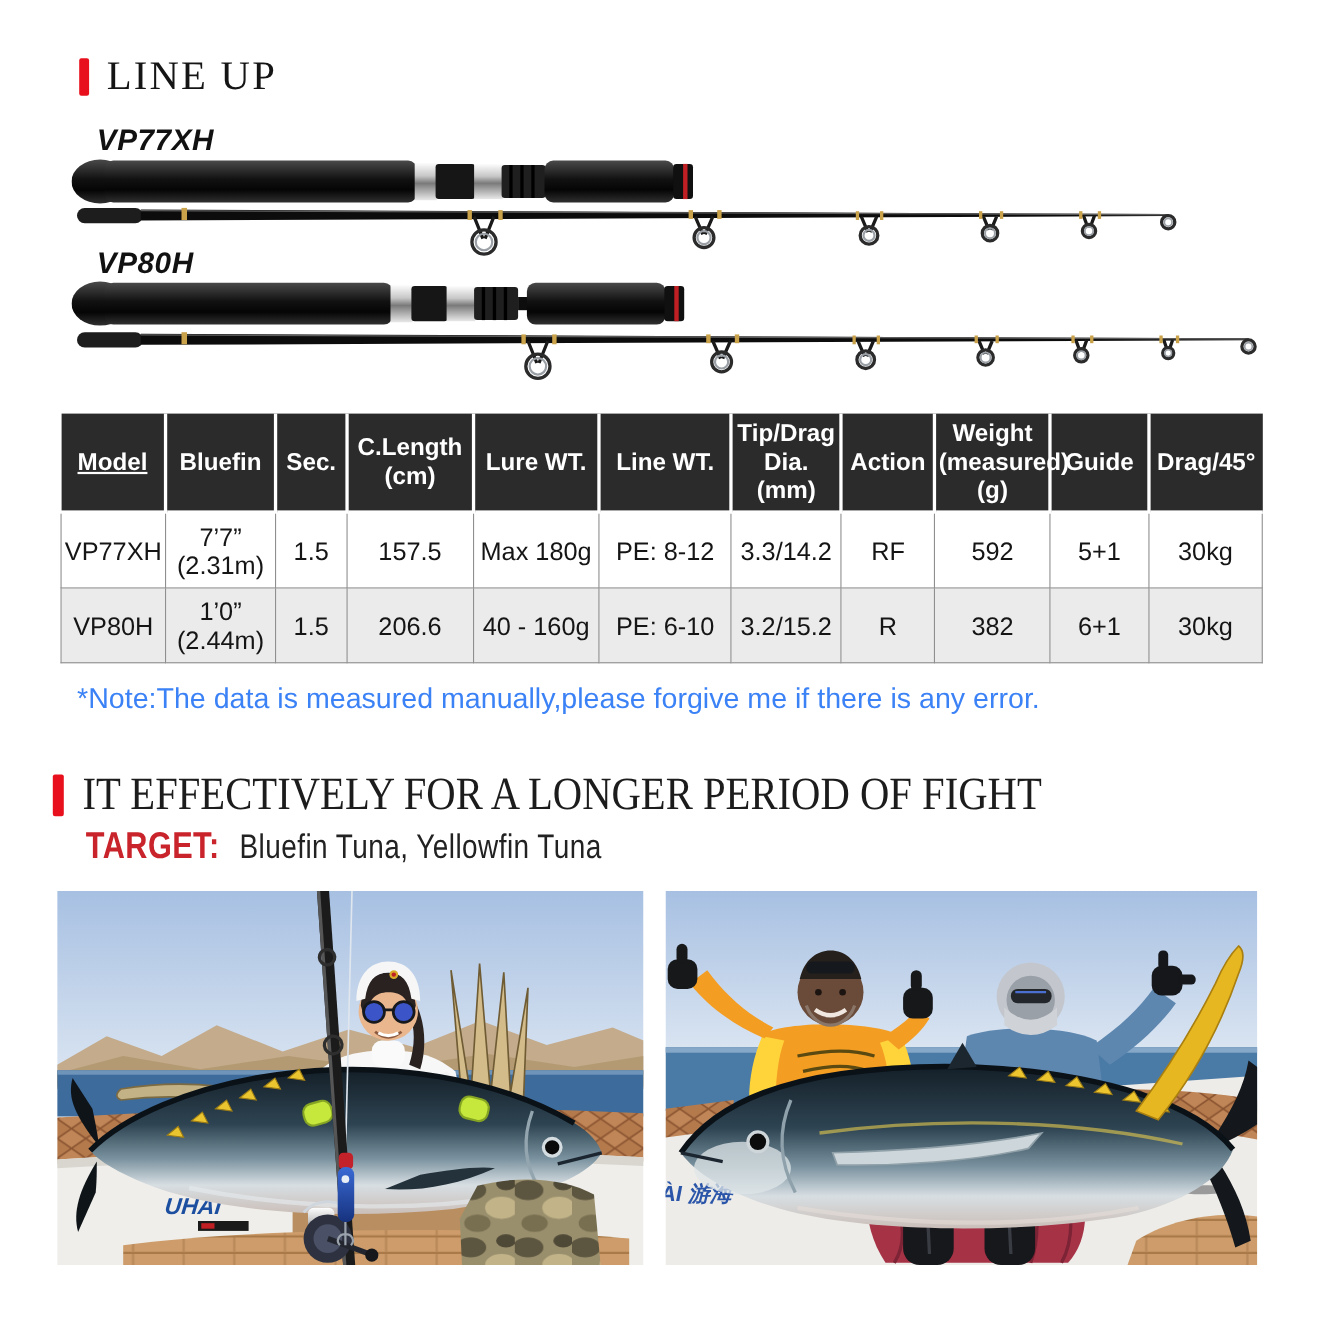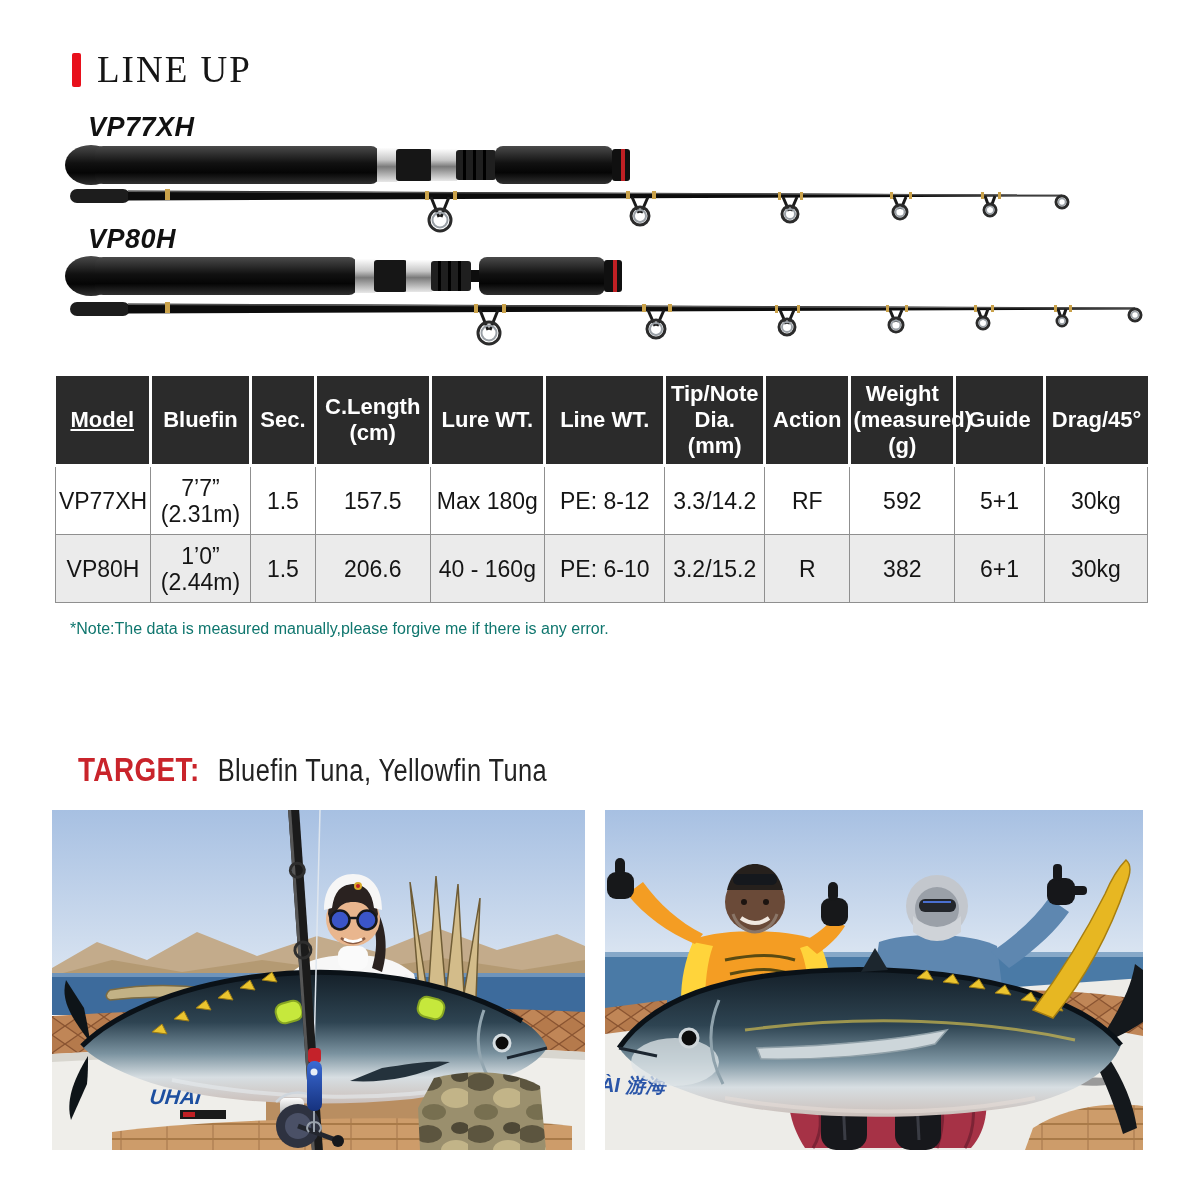--- a/index.html
+++ b/index.html
@@ -29,21 +29,21 @@
   .spec-table{position:absolute;left:55px;top:376px;width:1093px;border-collapse:collapse;
               table-layout:fixed;text-align:center;}
   .spec-table th{background:#2b2b2b;color:#fff;font-weight:bold;font-size:22px;line-height:26px;
                  white-space:pre-line;height:88px;padding:0 2px;border:3px solid #fff;border-top:none;}
   .spec-table th:first-child{border-left:none;text-decoration:underline;}
   .spec-table th:last-child{border-right:none;}
   .spec-table td{font-size:23px;color:#151515;height:67px;border:1px solid #8f8f8f;
                  white-space:pre-line;line-height:26px;padding:0 2px;background:#fff;}
   .spec-table tr.alt td{background:#ebebeb;}
   
-  .note{position:absolute;left:70px;top:620px;font-size:16px;color:#0f766e;}
+  .note{position:absolute;left:70px;top:620px;font-size:26px;color:#3b82f6;}
   
   .target-row{position:absolute;left:78px;top:750px;display:flex;align-items:baseline;gap:22px;
               transform:scaleX(.82);transform-origin:left center;white-space:nowrap;}
   .target-label{color:#c9242b;font-weight:bold;font-size:34px;letter-spacing:.5px;}
   .target-value{color:#222;font-size:31px;font-weight:500;letter-spacing:.5px;}
   
   .photo{position:absolute;top:810px;display:block;}
   .photo.left{left:52px;}
   .photo.right{left:605px;}
   svg text.logo{font-family:"Liberation Sans",sans-serif;font-weight:bold;font-style:italic;}
@@ -238,21 +238,21 @@
     </colgroup>
     <thead>
       <tr>
         <th>Model</th>
         <th>Bluefin</th>
         <th>Sec.</th>
         <th>C.Length
 (cm)</th>
         <th>Lure WT.</th>
         <th>Line WT.</th>
-        <th>Tip/Note
+        <th>Tip/Drag
 Dia.
 (mm)</th>
         <th>Action</th>
         <th>Weight
 (measured)
 (g)</th>
         <th>Guide</th>
         <th>Drag/45°</th>
       </tr>
     </thead>
@@ -283,20 +283,24 @@
         <td>R</td>
         <td>382</td>
         <td>6+1</td>
         <td>30kg</td>
       </tr>
     </tbody>
   </table>
 
   <div class="note">*Note:The data is measured manually,please forgive me if there is any error.</div>
 
+  <div class="sec-head fight-head">
+    <span class="accent-bar"></span>
+    <h2 class="fight-title">IT EFFECTIVELY FOR A LONGER PERIOD OF FIGHT</h2>
+  </div>
   <div class="target-row">
     <span class="target-label">TARGET:</span>
     <span class="target-value">Bluefin Tuna, Yellowfin Tuna</span>
   </div>
 
   <svg class="photo left" width="533" height="340" viewBox="0 0 533 340">
     <rect width="533" height="175" fill="url(#gSky)"></rect>
     <g>
       <path d="M0 158 L45 132 L95 150 L145 122 L205 146 L265 126 L325 142 L385 118 L445 140 L505 124 L533 136 L533 178 L0 178 Z" fill="#c3ab8b"></path>
       <path d="M0 166 L60 150 L130 162 L210 150 L300 162 L390 148 L470 160 L533 150 L533 180 L0 180 Z" fill="#b2976f" opacity=".85"></path>

